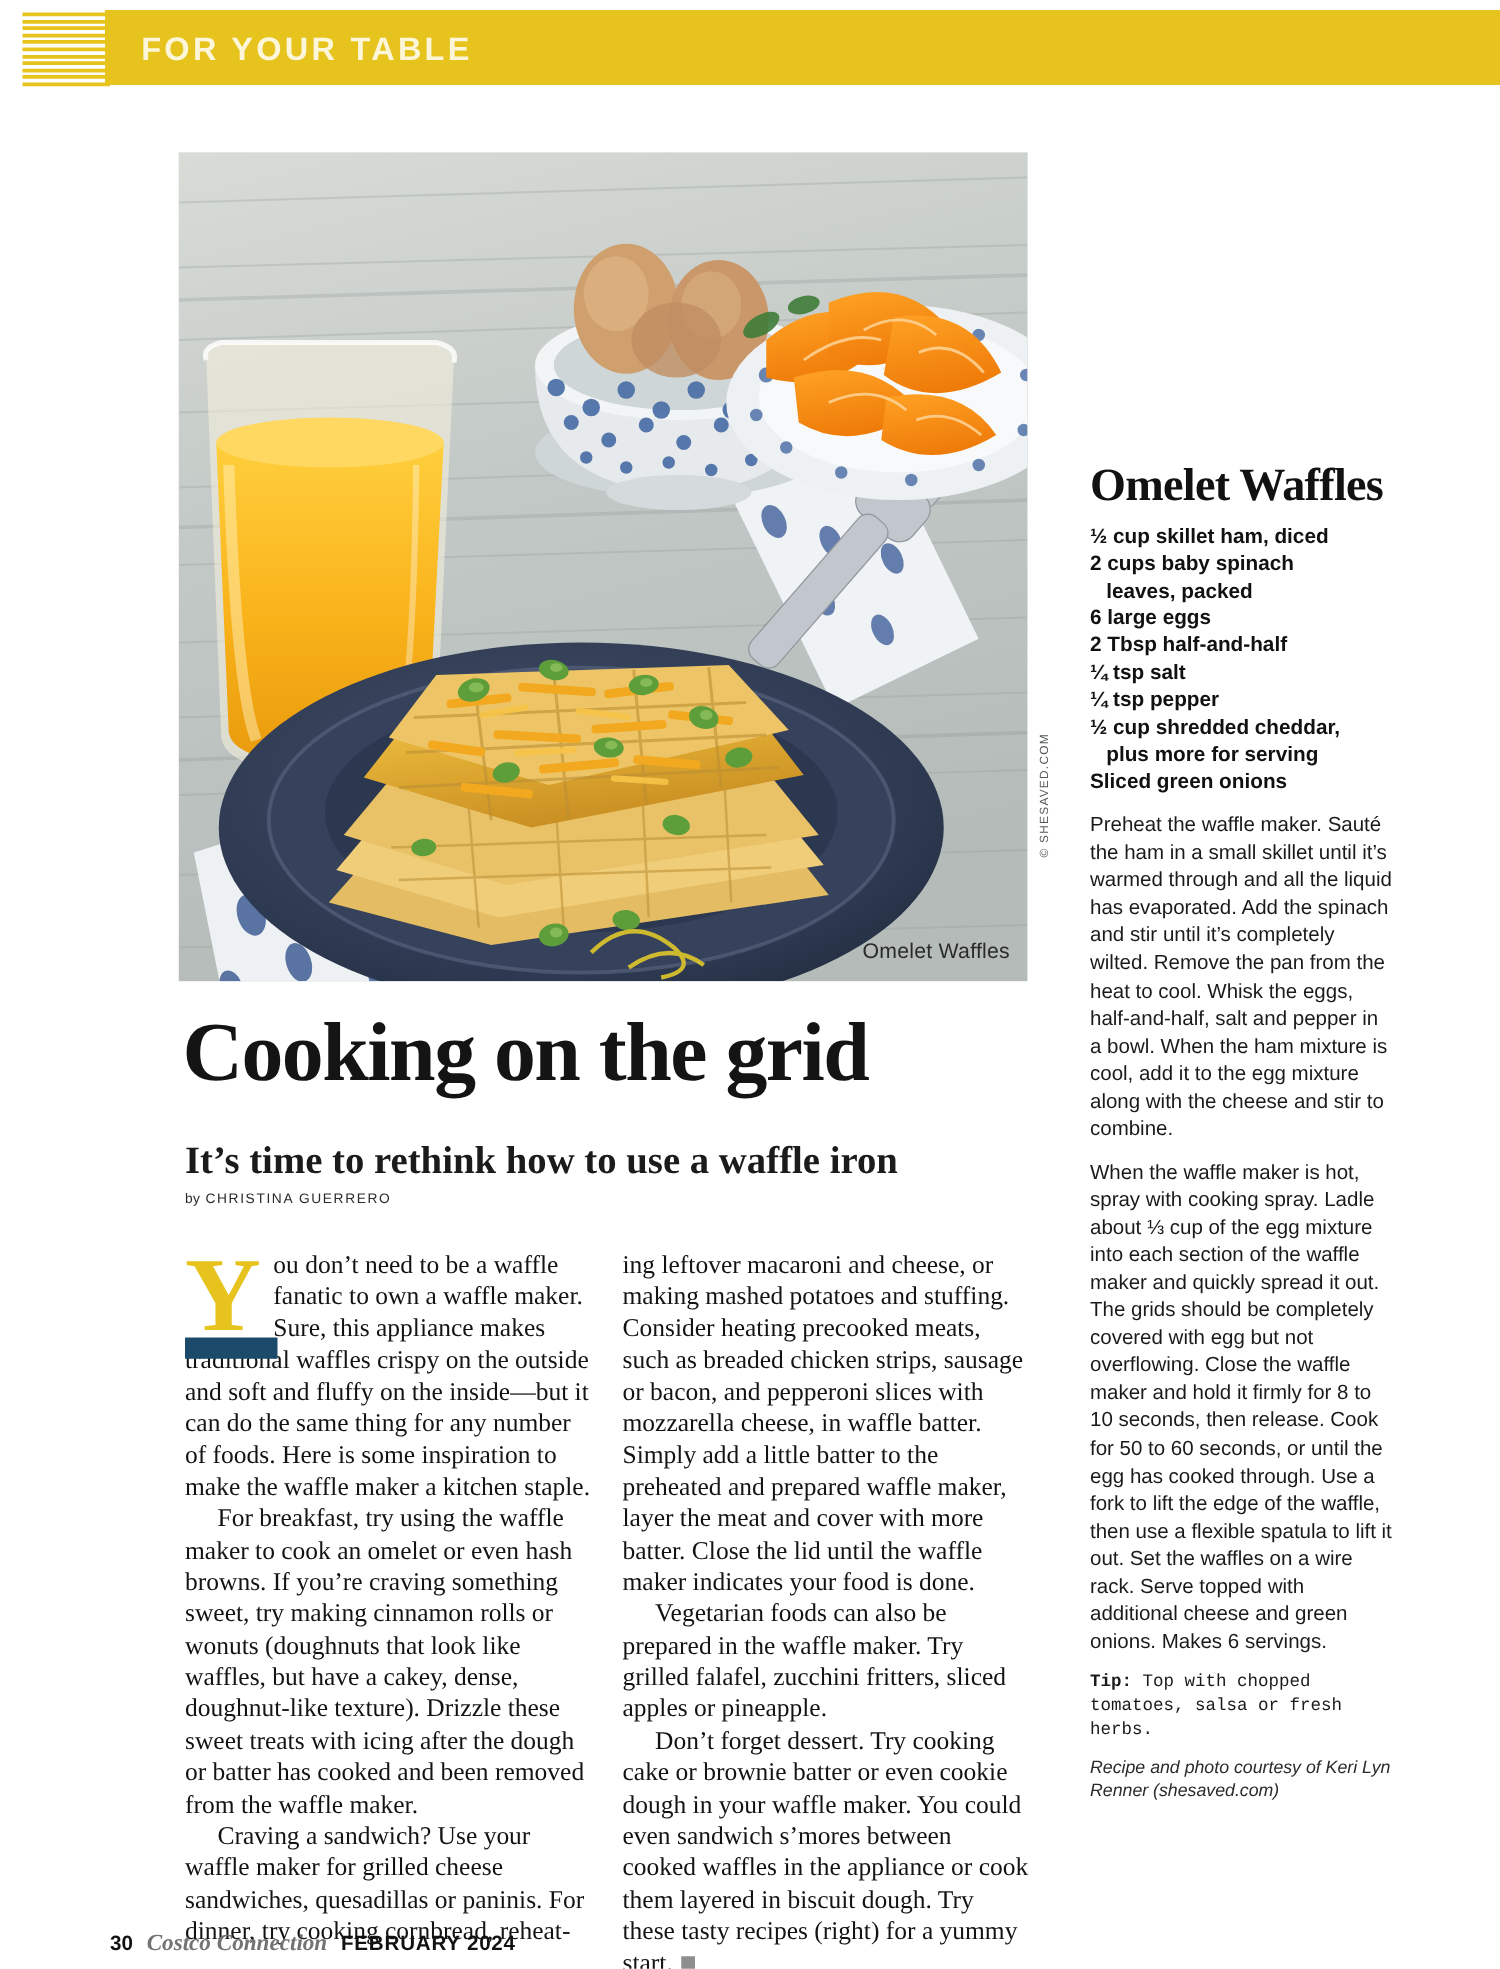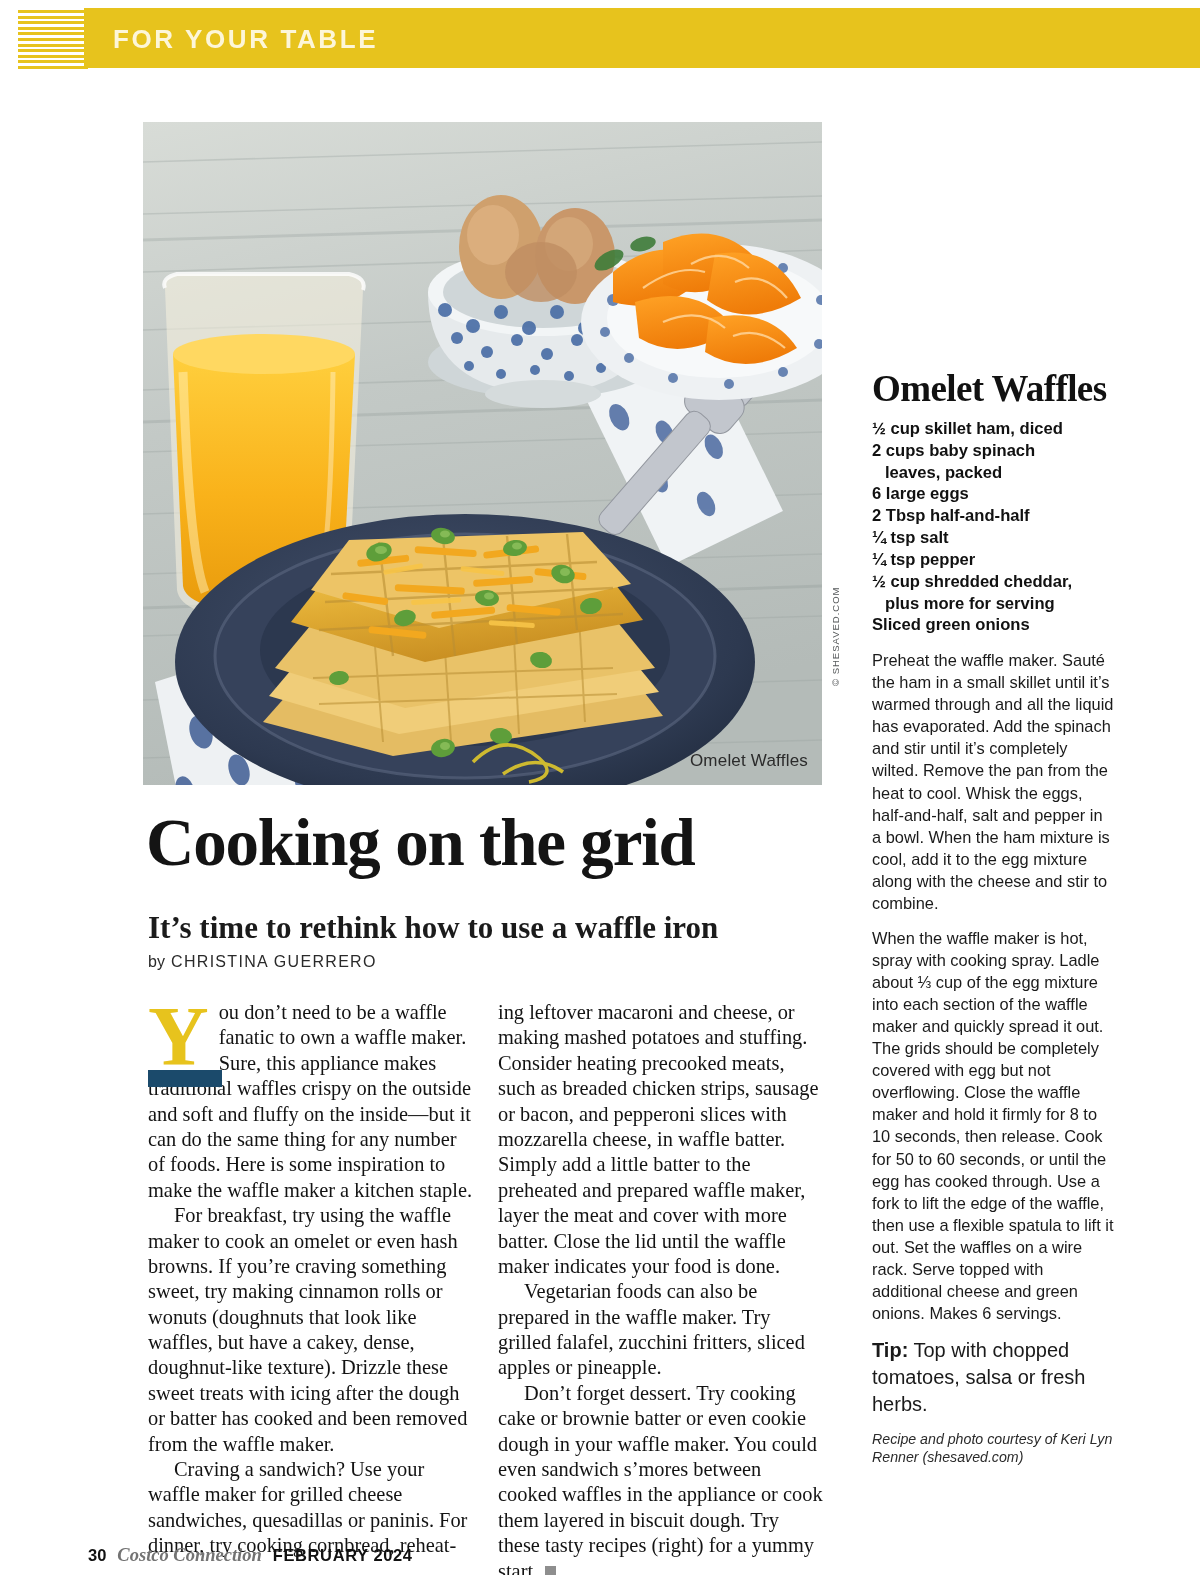--- a/index.html
+++ b/index.html
@@ -95,21 +95,21 @@
     font-family: "Liberation Serif", serif;
     font-size: 31px;
     line-height: 1.15;
     color: #1b1b1b;
     margin-top: 12px;
   }
   .byline {
     position: absolute;
     left: 148px; top: 953px;
     font-family: "Liberation Sans", sans-serif;
-    font-size: 16px;
+    font-size: 11px;
     letter-spacing: 1.3px;
     color: #2a2a2a;
   }
   .byline .by { letter-spacing: 0.2px; text-transform: none; }
 
   
   .col {
     position: absolute;
     top: 1000px;
     width: 325px;
@@ -177,22 +177,22 @@
   .ingredients li .cont { display: block; padding-left: 13px; }
 
   .steps p {
     font-family: "Liberation Sans", sans-serif;
     font-size: 16.4px;
     line-height: 1.345;
     color: #1a1a1a;
     margin-bottom: 13px;
   }
   .tip {
-    font-family: Liberation Sans, sans-serif;
-    font-size: 20px;
+    font-family: Liberation Mono, monospace;
+    font-size: 14px;
     line-height: 1.345;
     color: #1a1a1a;
     margin-bottom: 12px;
   }
   .tip b { font-weight: bold; }
   .credit {
     font-family: "Liberation Sans", sans-serif;
     font-style: italic;
     font-size: 14.2px;
     line-height: 1.3;

